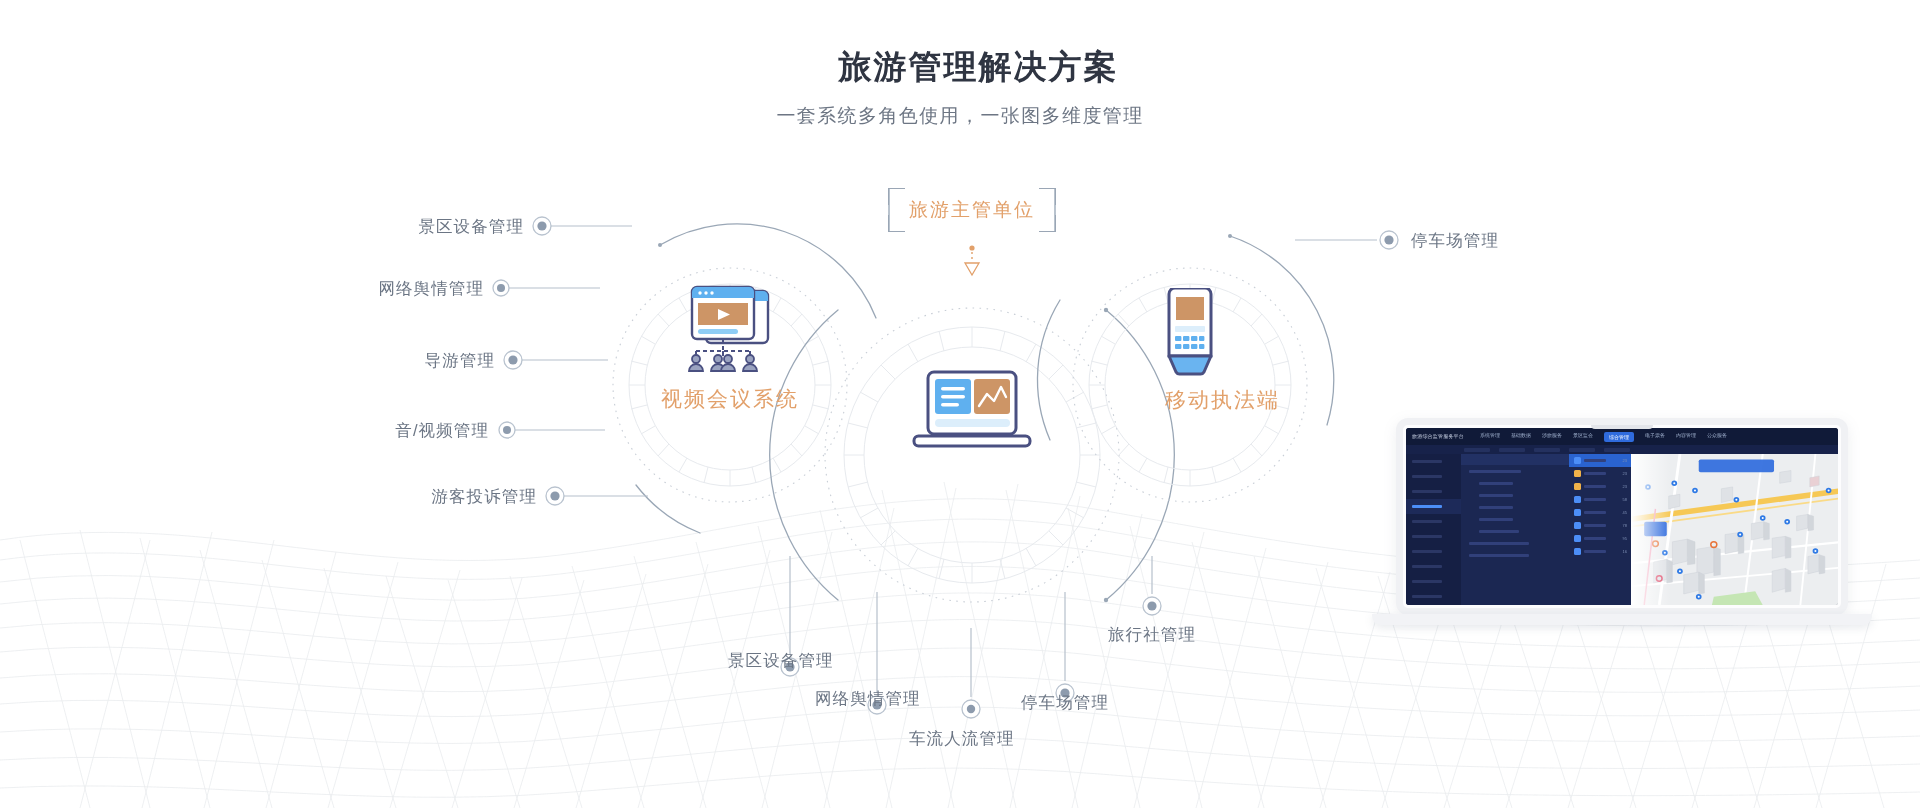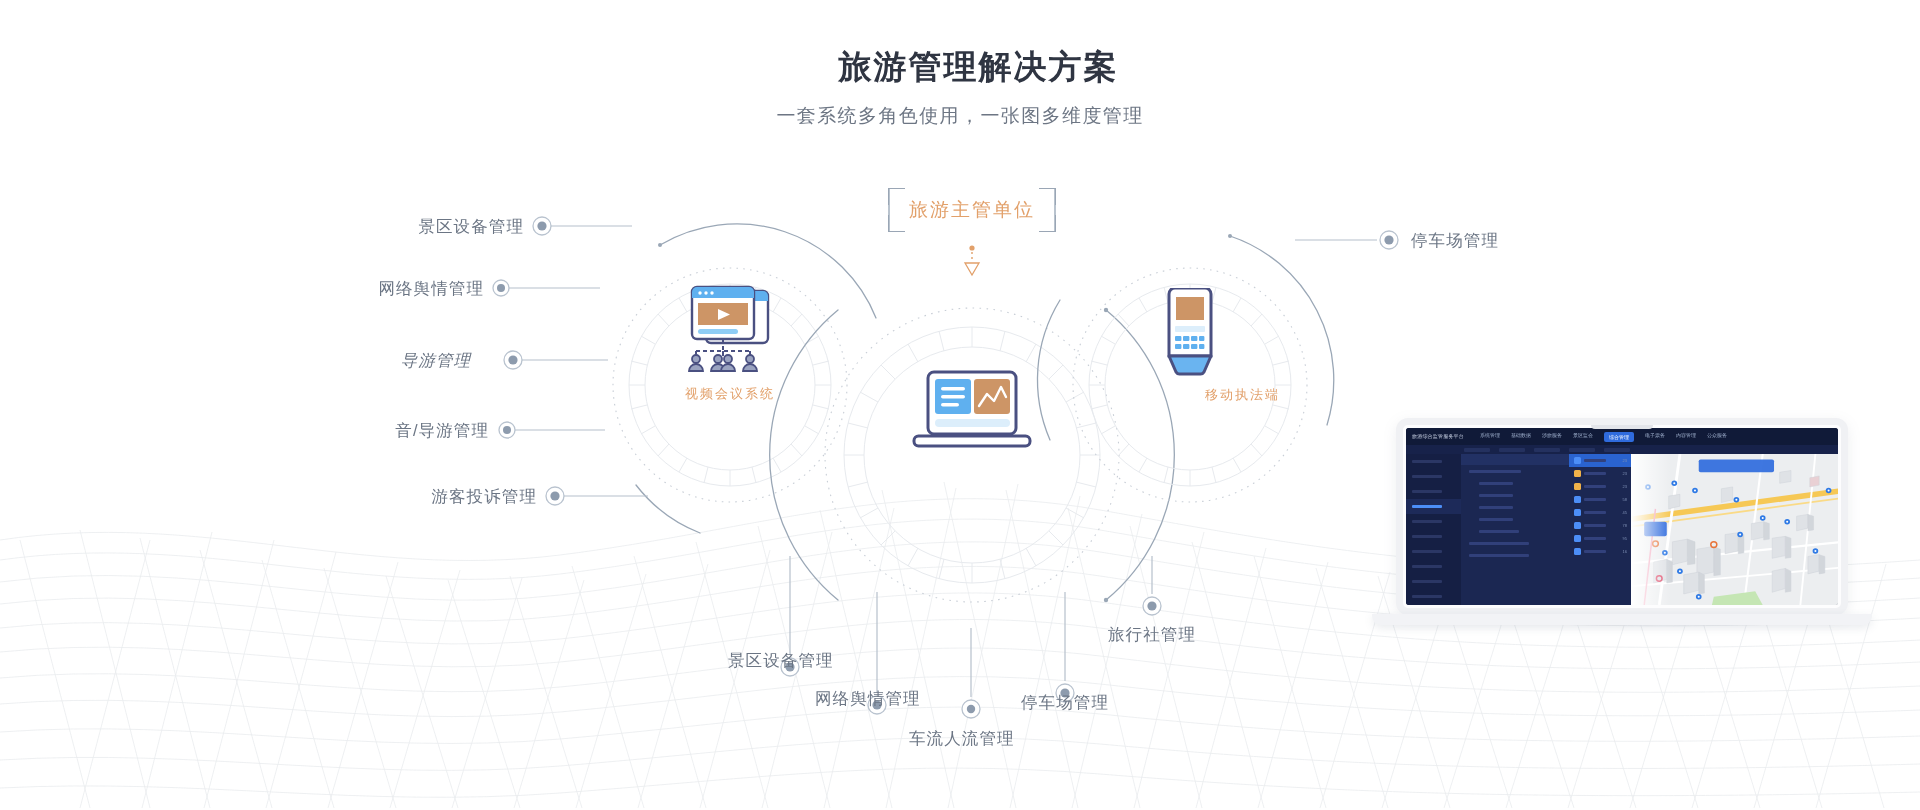--- a/index.html
+++ b/index.html
@@ -52,21 +52,21 @@
   .node-label{
     position:absolute;font-size:16.5px;color:#6b7584;letter-spacing:1.1px;
     white-space:nowrap;
   }
   .node-label.r{transform:translateX(-100%);}
 
   
   .cluster{position:absolute;}
   .cl-title{
     position:absolute;left:0;width:100%;text-align:center;
-    font-size:13px;color:#e2a06a;letter-spacing:2px;white-space:nowrap;
+    font-size:21px;color:#e2a06a;letter-spacing:2px;white-space:nowrap;
   }
   .cl-icon{position:absolute;left:50%;transform:translateX(-50%);}
 
   
   .laptop{position:absolute;left:1372px;top:418px;width:500px;height:220px;}
   .lt-body{
     position:absolute;left:24px;top:0;width:452px;height:197px;
     background:#fdfdfe;border:7px solid #f0f1f4;border-radius:12px;
     box-shadow:0 4px 14px rgba(120,130,150,.13);
     box-sizing:border-box;overflow:hidden;
@@ -367,22 +367,22 @@
     <div class="badge-edge r"></div>
     <div class="corner c-tl"></div>
     <div class="corner c-tr"></div>
     <div class="corner c-bl"></div>
     <div class="corner c-br"></div>
     <div class="badge-box">旅游主管单位</div>
   </div>
 
   <div class="node-label r" style="left:524px;top:216px;">景区设备管理</div>
   <div class="node-label r" style="left:484px;top:278px;">网络舆情管理</div>
-  <div class="node-label r" style="left:471px;top:350px;font-style:italic;">导游管理</div>
-  <div class="node-label r" style="left:489px;top:420px;">音/导游管理</div>
+  <div class="node-label r" style="left:495px;top:350px;">导游管理</div>
+  <div class="node-label r" style="left:489px;top:420px;">音/视频管理</div>
   <div class="node-label r" style="left:537px;top:486px;text-align:center;">游客投诉管理</div>
 
   <div class="node-label" style="left:1411px;top:230px;">停车场管理</div>
 
   <div class="node-label" style="left:728px;top:650px;">景区设备管理</div>
   <div class="node-label" style="left:815px;top:688px;">网络舆情管理</div>
   <div class="node-label" style="left:909px;top:728px;font-family:Liberation Serif, serif;">车流人流管理</div>
   <div class="node-label" style="left:1021px;top:692px;">停车场管理</div>
   <div class="node-label" style="left:1108px;top:624px;">旅行社管理</div>
 

